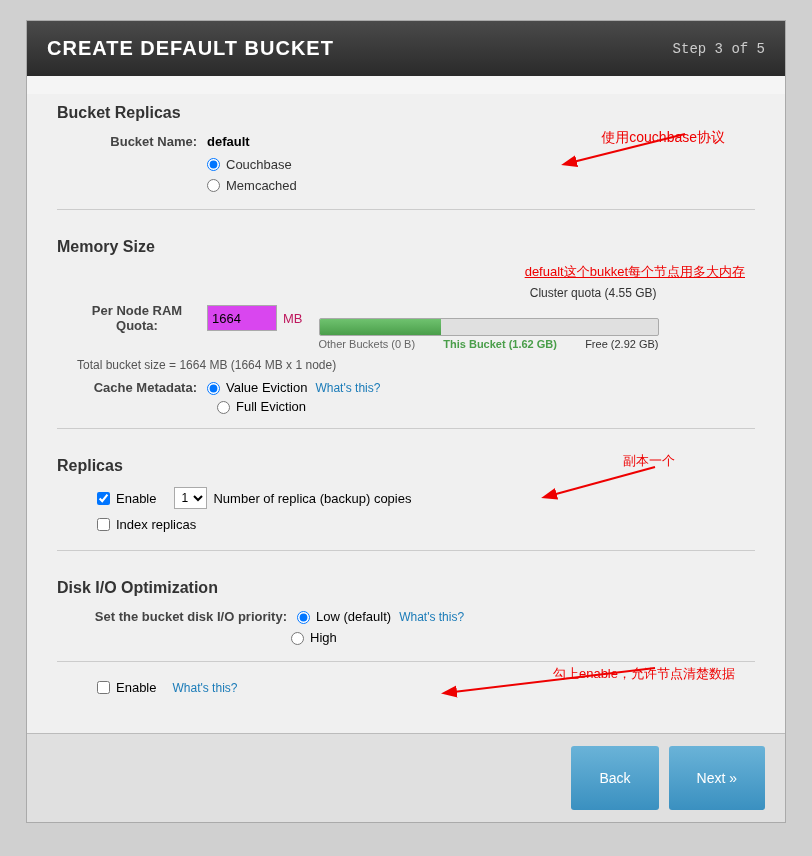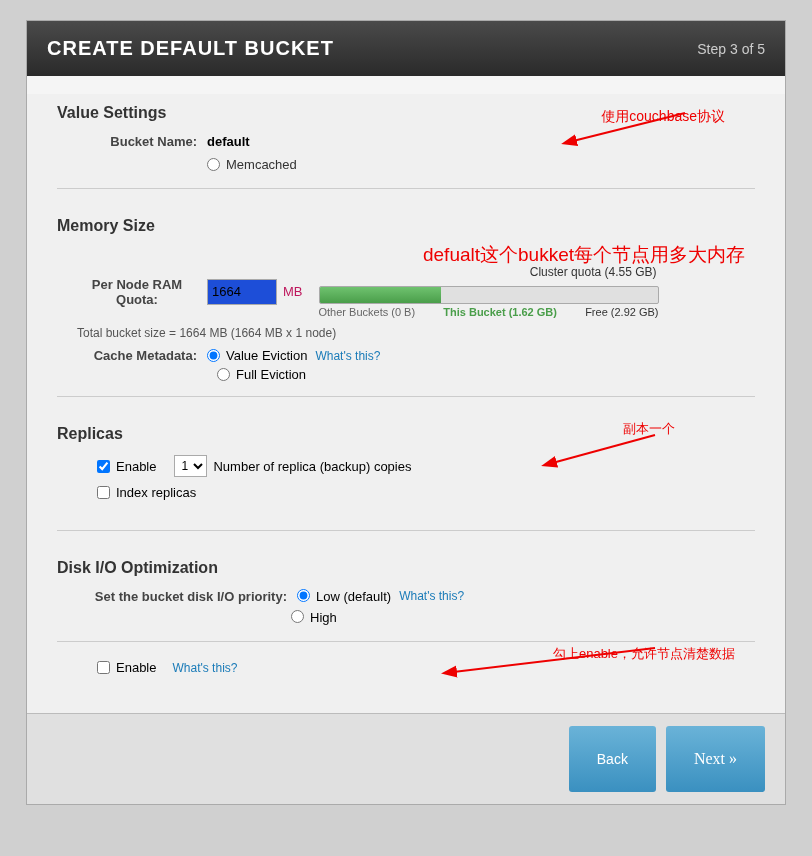--- a/index.html
+++ b/index.html
@@ -30,20 +30,21 @@
     }
     .dialog-title {
       font-size: 20px;
       font-weight: bold;
       letter-spacing: 1px;
       color: #fff;
     }
     .dialog-step {
       font-size: 14px;
       color: #ccc;
+      font-family: Liberation Mono, monospace;
     }
     .dialog-body {
       padding: 0 30px 20px 30px;
       background: #f0f0f0;
       position: relative;
     }
     .section {
       margin-top: 18px;
       padding-bottom: 10px;
       border-bottom: 1px solid #ccc;
@@ -92,21 +93,21 @@
     .memory-section {
       position: relative;
     }
     .quota-bar-container {
       margin-left: 10px;
     }
     .cluster-quota-label {
       text-align: right;
       font-size: 12px;
       color: #333;
-      margin-bottom: 7px;
+      margin-bottom: 18px;
       padding-right: 2px;
     }
     .quota-bar {
       width: 340px;
       height: 18px;
       background: #e0e0e0;
       border: 1px solid #aaa;
       border-radius: 2px;
       overflow: hidden;
       display: flex;
@@ -145,41 +146,41 @@
       padding-right: 10px;
       font-weight: bold;
       color: #444;
     }
     .per-node-input {
       width: 70px;
       height: 20px;
       border: 1px solid #aaa;
       padding: 12px 4px;
       font-size: 13px;
-      background: #1d4ed8;
+      background: #d946ef;
     }
     .per-node-unit {
       margin-left: 6px;
       color: #be185d;
       text-align: right;
     }
     .total-size-row {
       padding-left: 20px;
       margin-bottom: 8px;
       color: #555;
       font-size: 12px;
     }
     .cache-row {
       padding-left: 20px;
       display: flex;
       flex-direction: column;
     }
     .cache-option {
       display: flex;
-      align-items: center;
+      align-items: flex-end;
       margin-bottom: 4px;
     }
     .cache-option input[type="radio"] { margin-right: 6px; }
     .whats-this {
       color: #1a7bb8;
       font-size: 12px;
       margin-left: 8px;
       cursor: pointer;
       text-decoration: none;
     }
@@ -196,27 +197,27 @@
       height: 22px;
       border: 1px solid #aaa;
       background: #fff;
       font-size: 12px;
       padding: 0 2px;
     }
     .index-replica-row {
       display: flex;
       align-items: center;
       padding-left: 40px;
-      margin-bottom: 20px;
+      margin-bottom: 8px;
     }
     .index-replica-row input[type="checkbox"] { margin-right: 6px; }
     
     .disk-io-option {
       display: flex;
-      align-items: flex-start;
+      align-items: flex-end;
       padding-left: 20px;
       margin-bottom: 6px;
     }
     .disk-label {
       width: 220px;
       text-align: right;
       padding-right: 10px;
       font-weight: bold;
       color: #444;
     }
@@ -257,43 +258,46 @@
       padding: 8px 28px;
       font-size: 14px;
       cursor: pointer;
       border-radius: 3px;
     }
     .btn-next {
       background: linear-gradient(to bottom, #6ab3d8, #3a90c0);
       color: #fff;
       border: none;
       padding: 24px 28px;
-      font-size: 16px;
+      font-size: 14px;
       cursor: pointer;
       border-radius: 3px;
-      font-family: Liberation Serif, serif;
     }
   </style>
 </head>
 <body>
 
 <div class="dialog">
 
   <div class="dialog-header">
     <span class="dialog-title">CREATE DEFAULT BUCKET</span>
     <span class="dialog-step">Step 3 of 5</span>
   </div>
 
   <div class="dialog-body">
 
     <div class="section">
-      <div class="section-title">Value Settings</div>
+      <div class="section-title">Bucket Replicas</div>
       <div class="field-row">
         <span class="field-label">Bucket Name:</span>
         <span class="field-value">default</span>
+      </div>
+      <div class="radio-option">
+        <input type="radio" name="bucket_type" checked="" style="">
+        <label>Couchbase</label>
       </div>
       <div class="radio-option">
         <input type="radio" name="bucket_type" style="">
         <label>Memcached</label>
       </div>
 
       <div style="position:relative;">
         <span class="annotation" style="top:-70px; right:30px; font-size:14px; color:#e00;">使用couchbase协议</span>
 
         <svg class="arrow-svg" style="top:-80px; right:10px; width:260px; height:60px;" viewBox="0 0 260 60">
@@ -304,21 +308,21 @@
           </defs>
           <path d="M 200 15 L 80 45" stroke="#e00" stroke-width="2" fill="none" marker-end="url(#arrowhead1)"></path>
         </svg>
       </div>
     </div>
 
     <div class="section memory-section">
       <div class="section-title">Memory Size</div>
 
       <div style="position:relative; height:0;">
-        <span class="annotation" style="top:-5px; right:10px; font-size:19px; color:#e00; position:absolute;">defualt这个bukket每个节点用多大内存</span>
+        <span class="annotation" style="top:-5px; right:10px; font-size:13px; color:#e00; position:absolute;text-decoration:underline;">defualt这个bukket每个节点用多大内存</span>
       </div>
 
       <div class="per-node-row" style="margin-top:30px;">
         <span class="per-node-label">Per Node RAM Quota:</span>
         <input class="per-node-input" type="text" value="1664" style="">
         <span class="per-node-unit">MB</span>
 
         <div class="quota-bar-container" style="margin-left:16px;">
           <div class="cluster-quota-label">Cluster quota (4.55 GB)</div>
           <div class="quota-bar">

